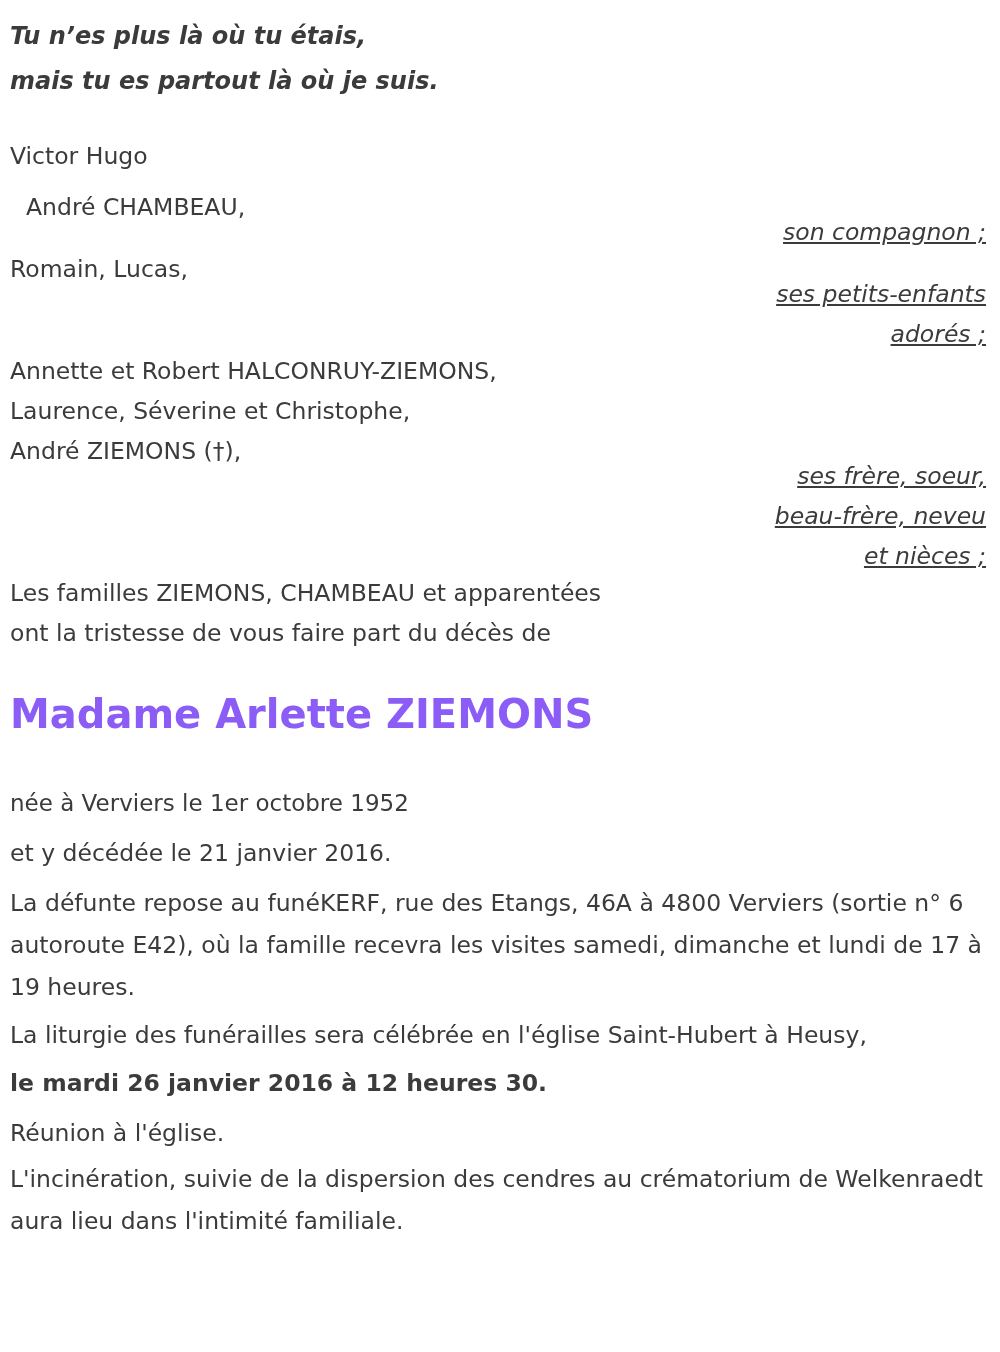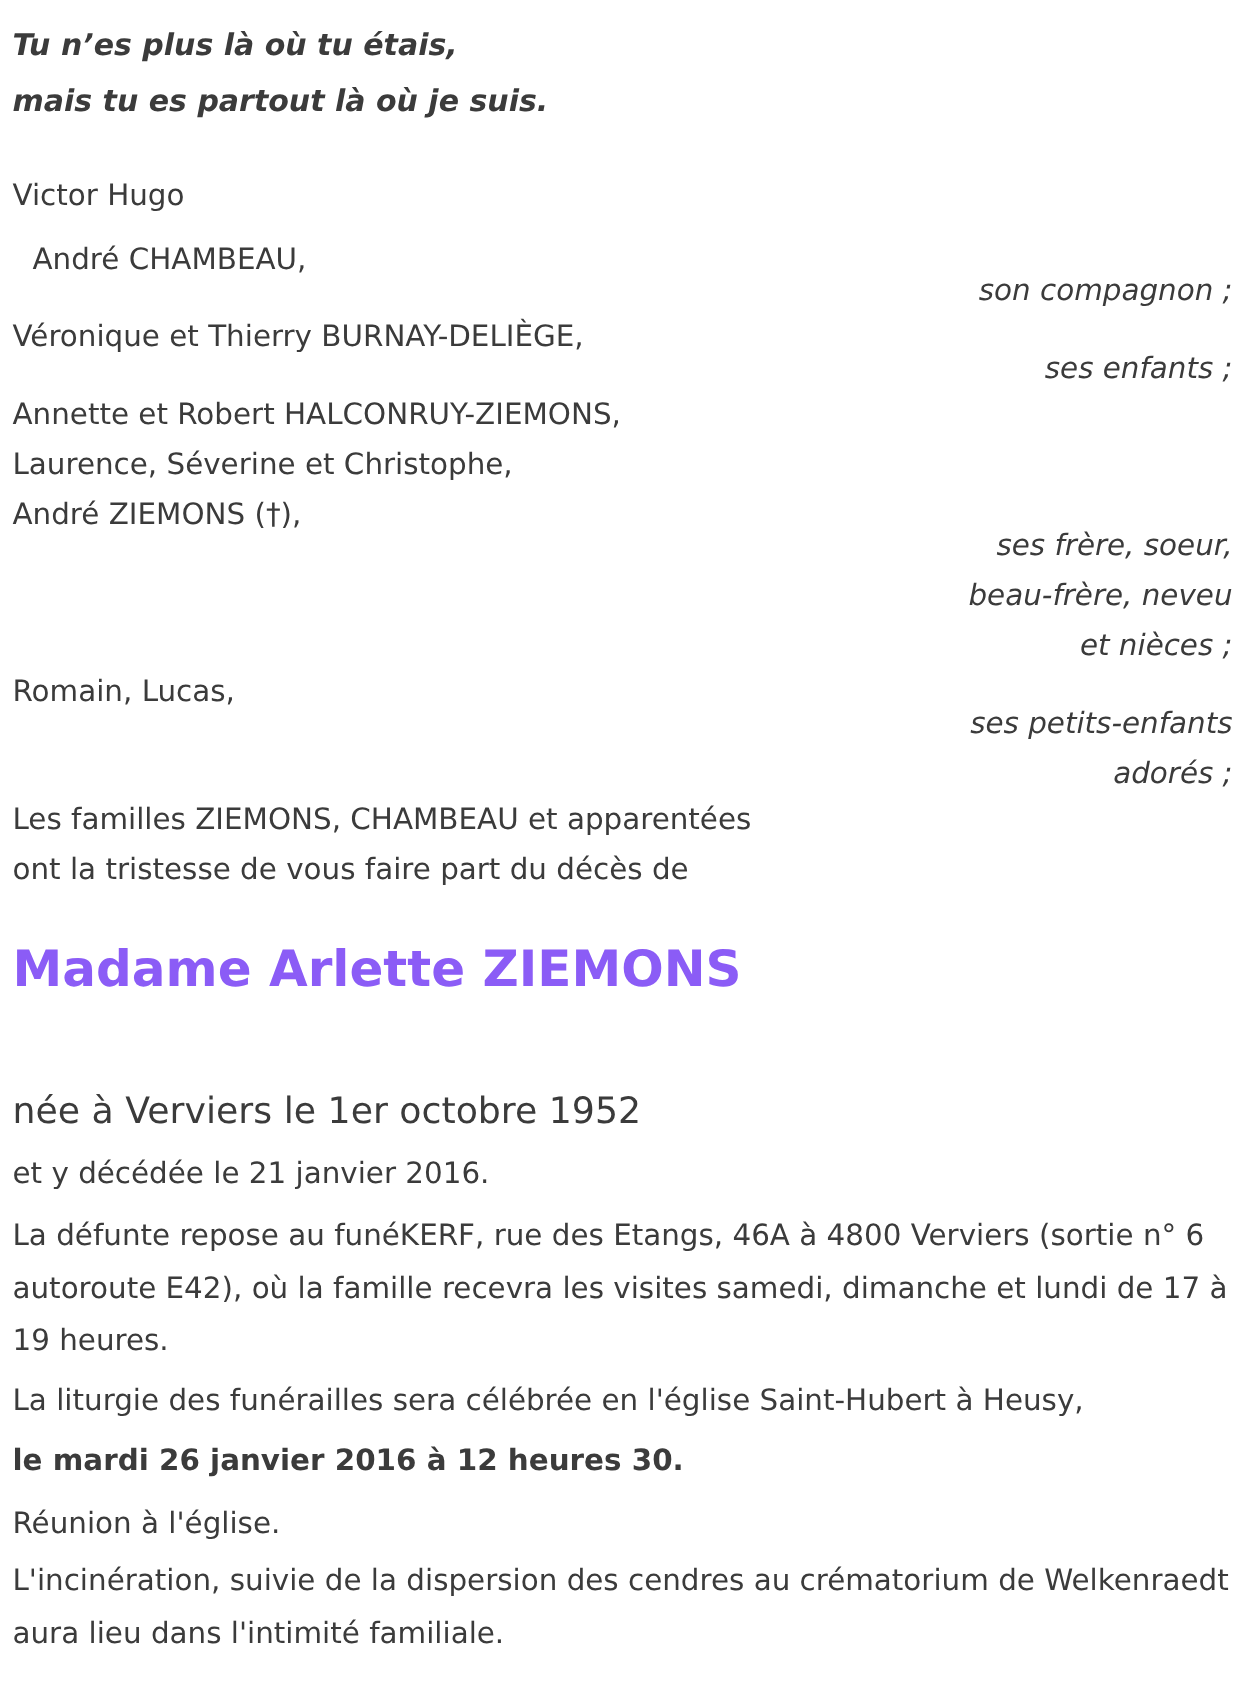--- a/index.html
+++ b/index.html
@@ -41,20 +41,21 @@
     line-height: 40px;
   }
 
   .relations { margin-top: -15px; }
 
   .relation-line {
     font-size: 23.5px;
     font-style: italic;
     text-align: right;
     line-height: 40px;
+    text-decoration: underline;
   }
 
   .families-line {
     font-size: 23.5px;
     line-height: 40px;
     margin-top: -3px;
   }
 
   .announcement-line {
     font-size: 23.5px;
@@ -63,23 +64,23 @@
 
   .deceased-name {
     font-size: 40px;
     font-weight: 700;
     line-height: 52px;
     margin-top: 35px;
     color: #8b5cf6;
   }
 
   .birth-line {
-    font-size: 29px;
+    font-size: 23px;
     line-height: 40px;
-    margin-top: 66px;
+    margin-top: 43px;
   }
 
   .death-line {
     font-size: 23.5px;
     line-height: 40px;
     margin-top: 10px;
   }
 
   .body-paragraph {
     font-size: 23.5px;
@@ -121,43 +122,37 @@
   <div class="quote-line">mais tu es partout là où je suis.</div>
   <div class="quote-author">Victor Hugo</div>
 
   <div class="family-group first">
     <div class="family-name">André CHAMBEAU,</div>
     <div class="relations">
       <div class="relation-line">son compagnon ;</div>
     </div>
   </div>
 
+
   <div class="family-group">
-    <div class="family-name">Véronique et Thierry BURNAY-DELIÈGE,</div>
+    <div class="family-name">Romain, Lucas,</div>
     <div class="relations">
-      <div class="relation-line">ses enfants ;</div>
+      <div class="relation-line">ses petits-enfants</div>
+      <div class="relation-line">adorés ;</div>
     </div>
   </div>
 
   <div class="family-group">
     <div class="family-name">Annette et Robert HALCONRUY-ZIEMONS,</div>
     <div class="family-name">Laurence, Séverine et Christophe,</div>
     <div class="family-name">André ZIEMONS (†),</div>
     <div class="relations">
       <div class="relation-line">ses frère, soeur,</div>
       <div class="relation-line">beau-frère, neveu</div>
       <div class="relation-line">et nièces ;</div>
-    </div>
-  </div>
-
-  <div class="family-group">
-    <div class="family-name">Romain, Lucas,</div>
-    <div class="relations">
-      <div class="relation-line">ses petits-enfants</div>
-      <div class="relation-line">adorés ;</div>
     </div>
   </div>
 
   <div class="families-line">Les familles ZIEMONS, CHAMBEAU et apparentées</div>
 
   <div class="announcement-line">ont la tristesse de vous faire part du décès de</div>
 
   <h1 class="deceased-name">Madame Arlette ZIEMONS</h1>
 
   <div class="birth-line">née à Verviers le 1er octobre 1952</div>

